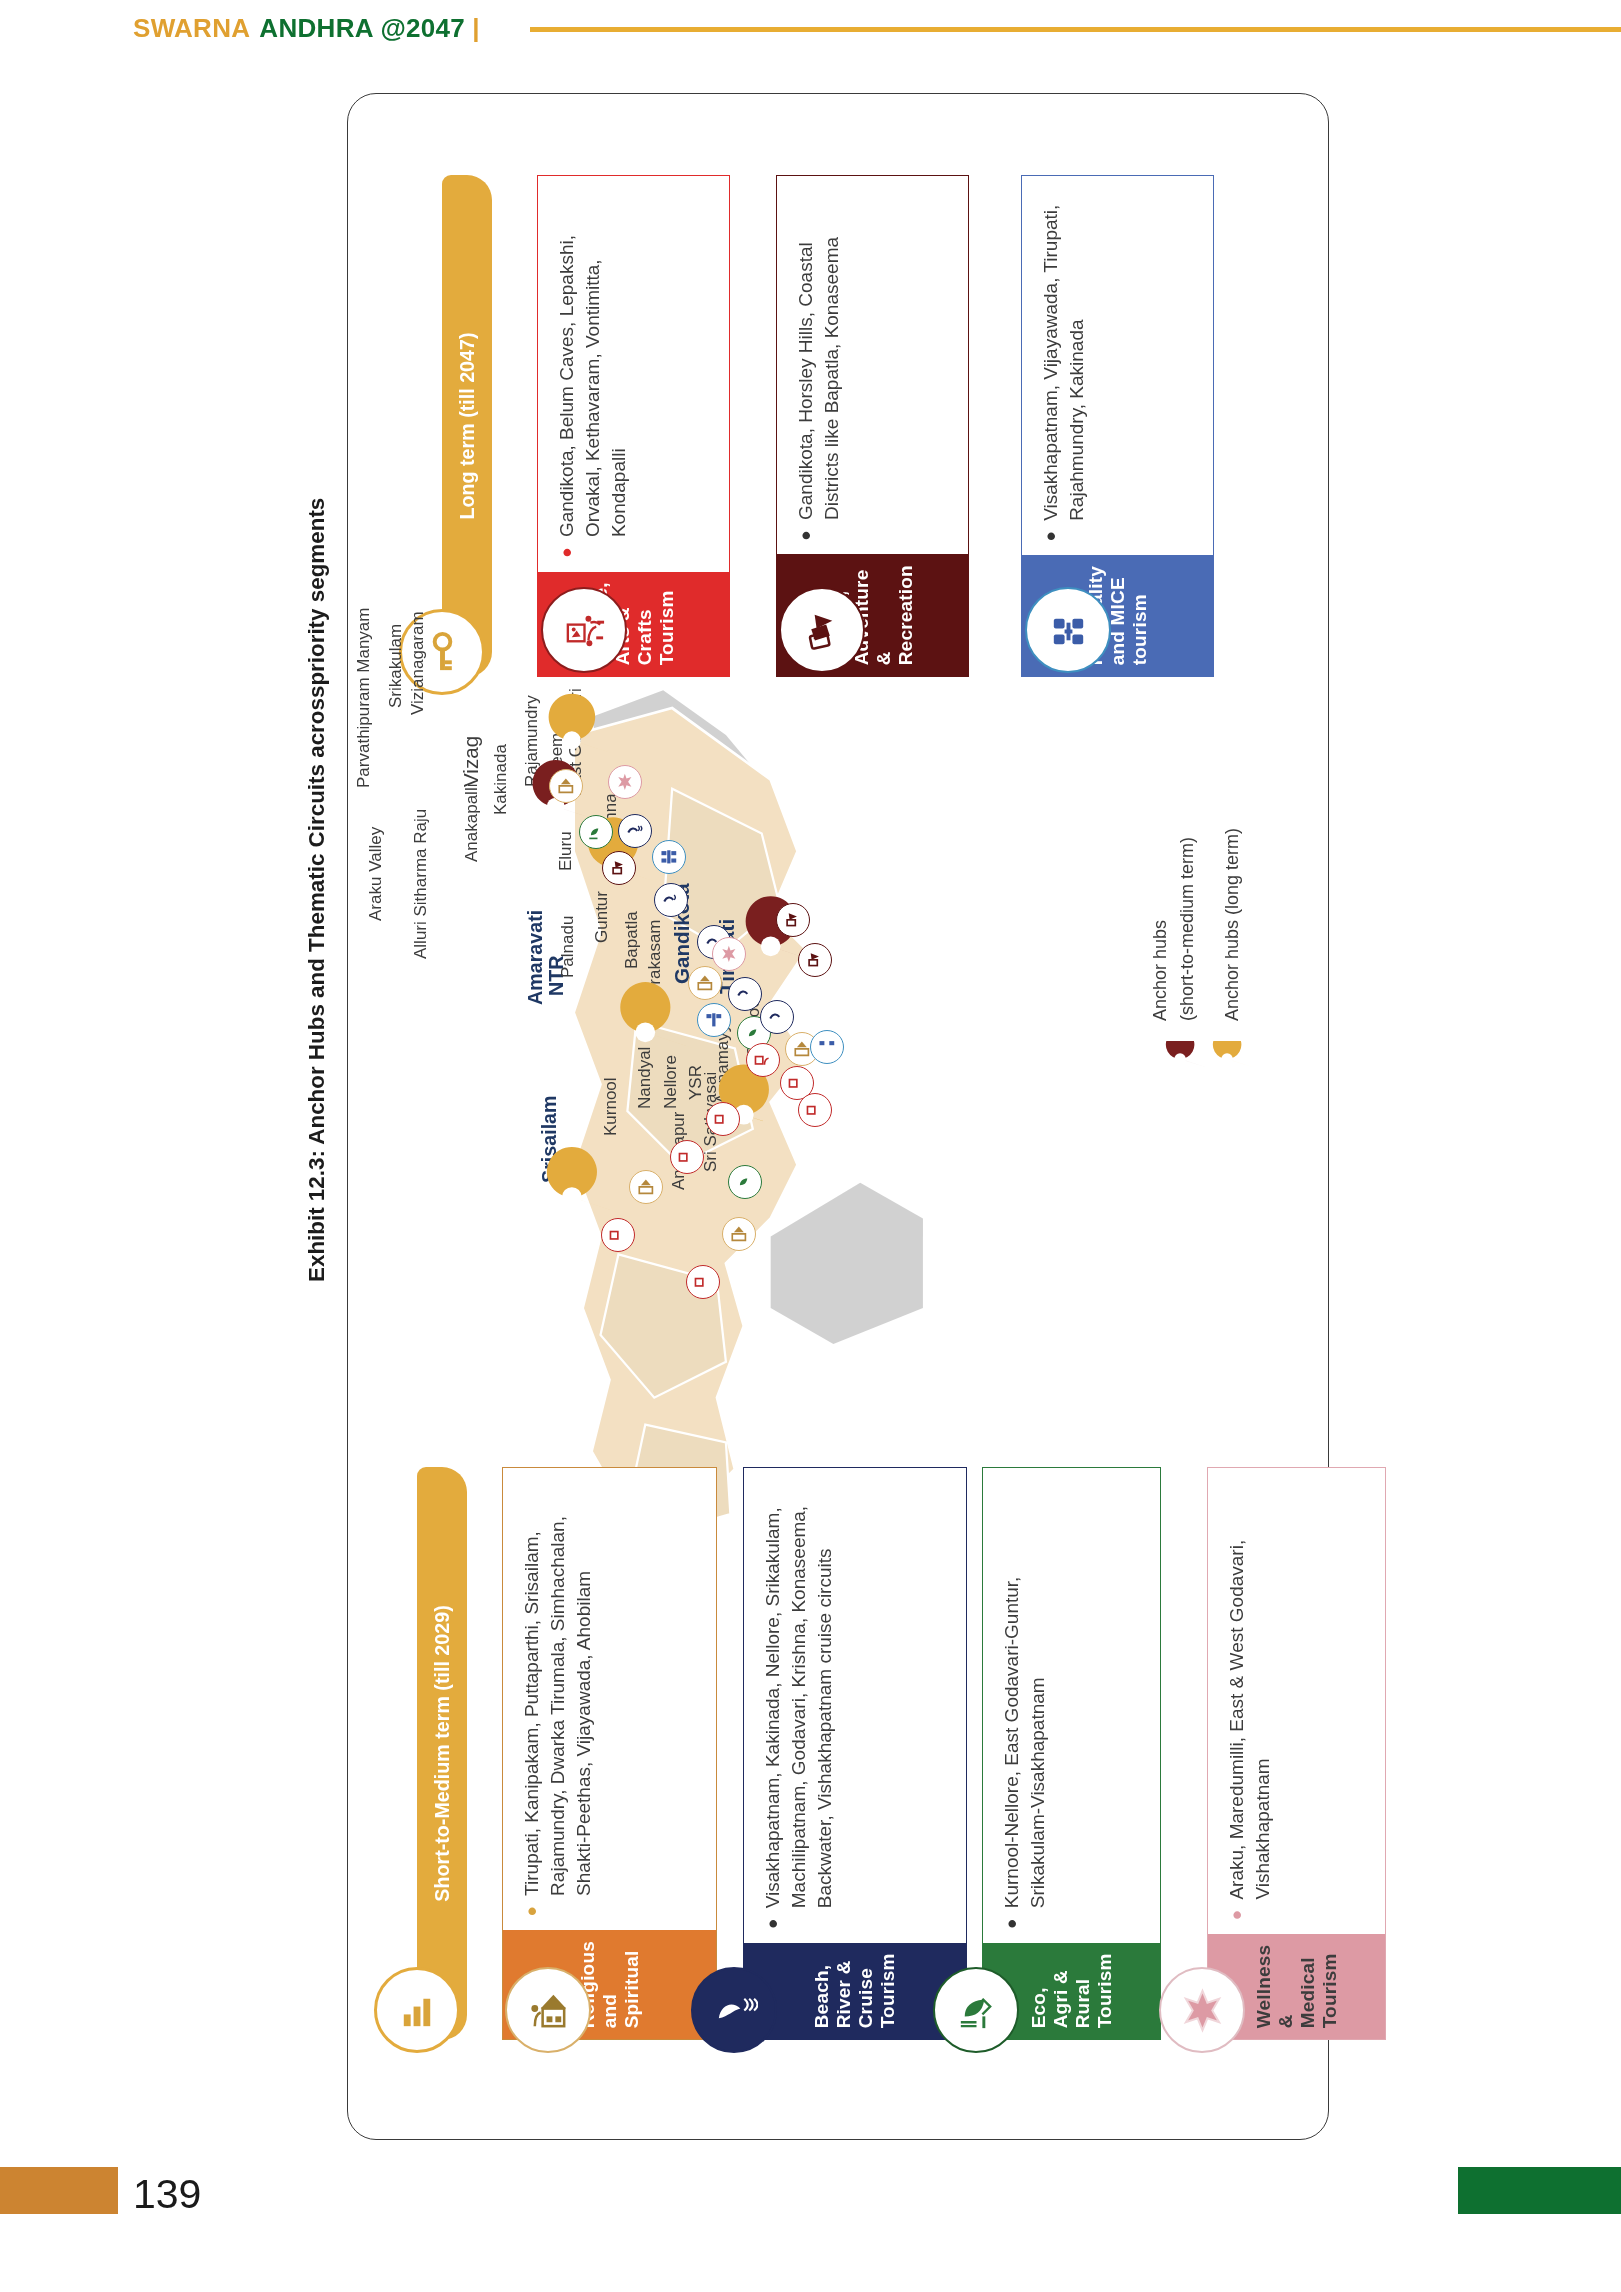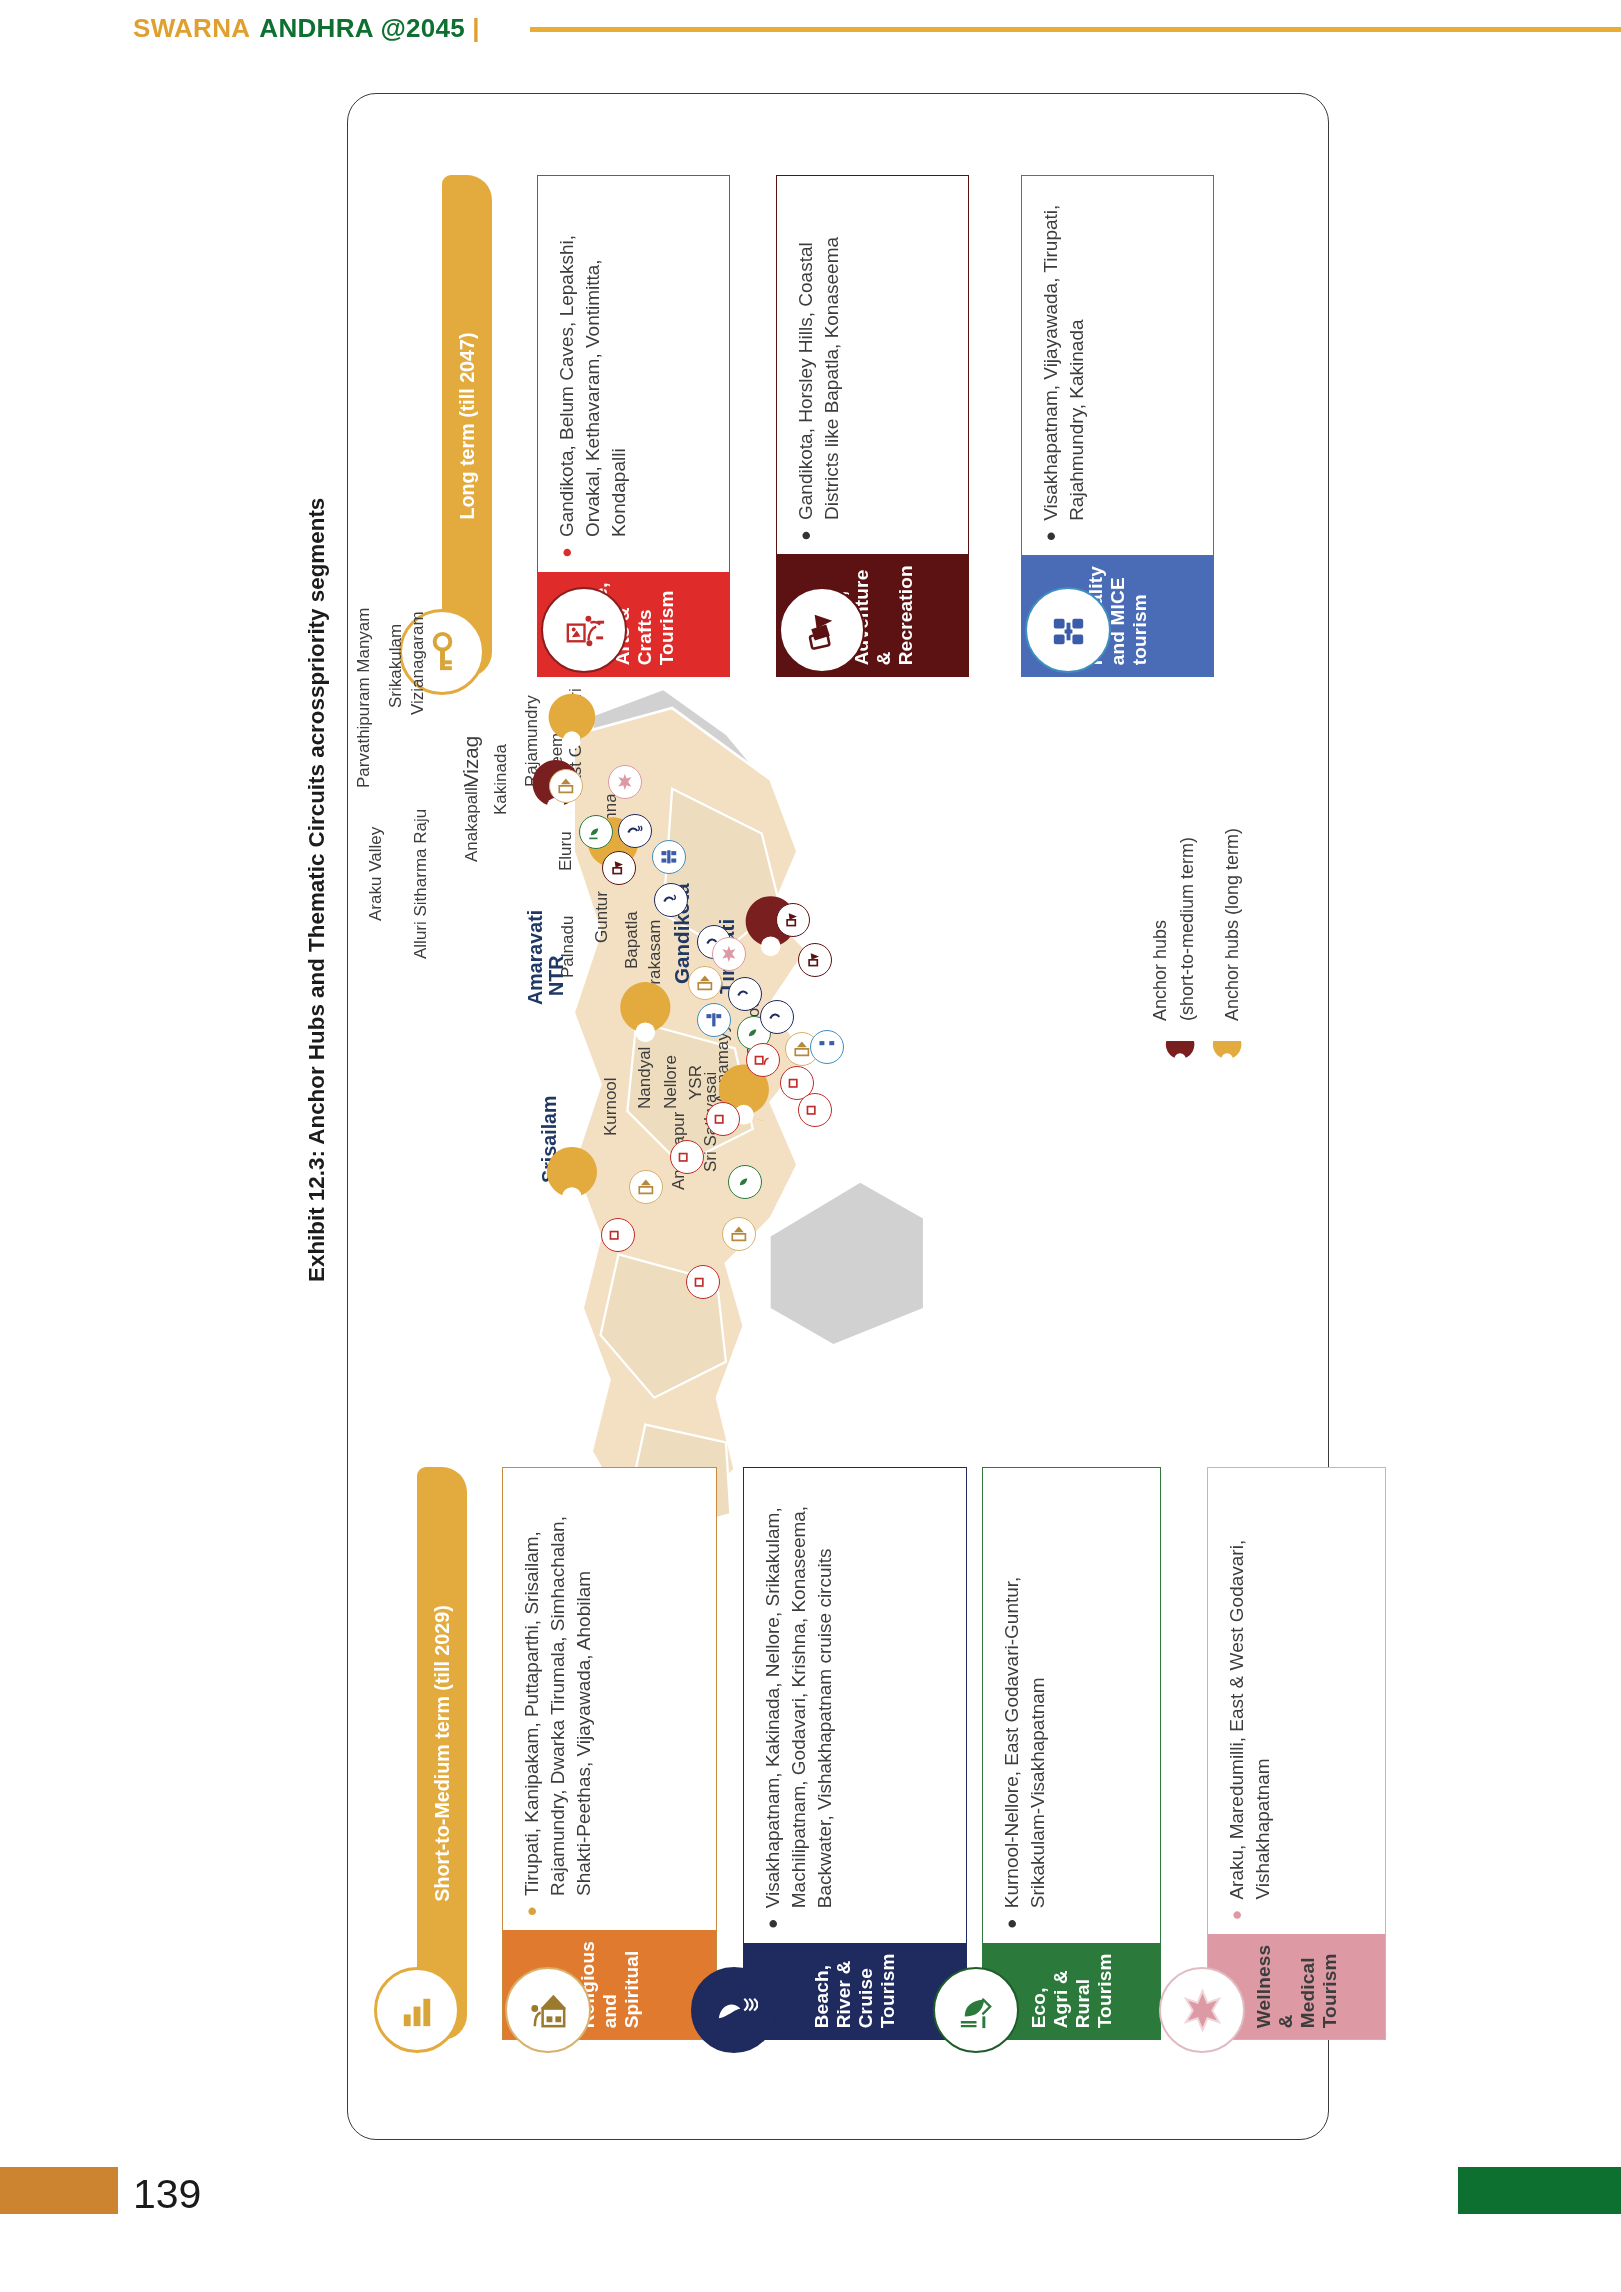--- a/index.html
+++ b/index.html
@@ -92,21 +92,21 @@
   .foot-num { position: absolute; left: 133px; bottom: 75px; font-size: 41px; color: #1a1a1a; font-weight: 400; }
   .foot-green { position: absolute; right: 0; bottom: 79px; width: 163px; height: 47px; background: #0e7030; }
 </style>
 </head>
 <body>
 
 <div id="page">
 
   <div class="hdr">
     <span class="hdr-swarna">SWARNA</span>
-    <span class="hdr-andhra">ANDHRA @2045</span>
+    <span class="hdr-andhra">ANDHRA @2047</span>
     <span class="hdr-bar-pipe">|</span>
   </div>
   <div class="hdr-rule"></div>
 
   <div class="ex-title">Exhibit 12.3: Anchor Hubs and Thematic Circuits acrosspriority segments</div>
 
   <div class="frame"></div>
 
   <div class="pill" style="background:#e3ab3d; width:502px; height:50px; transform:translate(442px,677px) rotate(-90deg);">
     <span>Long term (till 2047)</span>

